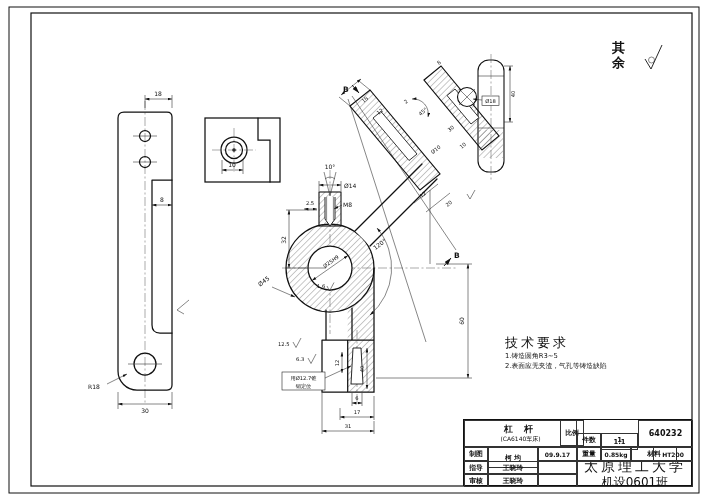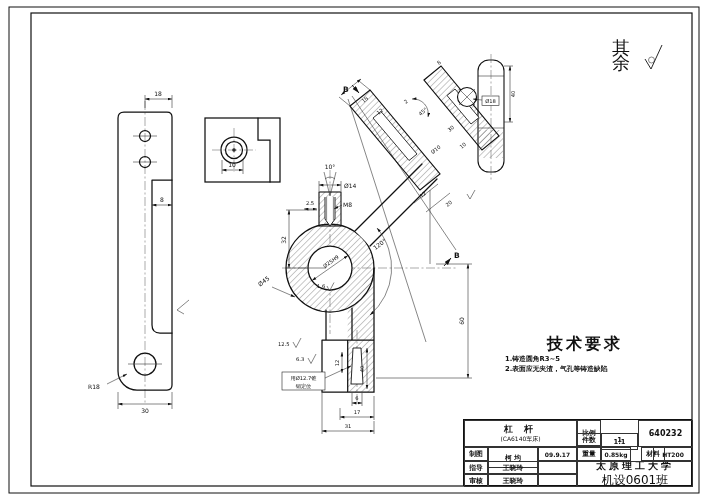--- a/index.html
+++ b/index.html
@@ -9,33 +9,33 @@
   .o{stroke:#111;stroke-width:1.25;fill:none;stroke-linecap:round}
   .m{stroke:#111;stroke-width:0.9;fill:none}
   .t{stroke:#222;stroke-width:0.55;fill:none}
   .cl{stroke:#555;stroke-width:0.5;fill:none;stroke-dasharray:9 2.5 2 2.5}
   text{fill:#111;font-family:"DejaVu Sans",sans-serif}
   .d{font-size:6px}
   .d5{font-size:5.2px}
   .db{font-size:7.5px;font-weight:bold}
   .anch{text-anchor:middle}
   
-  #surfnote{position:absolute;left:612px;top:40px;width:15px;font-size:18px;font-weight:normal;line-height:15px;word-break:break-all;letter-spacing:0}
+  #surfnote{position:absolute;left:612px;top:40px;width:15px;font-size:13px;font-weight:bold;line-height:15px;word-break:break-all;letter-spacing:0}
   
   #techreq{position:absolute;left:505px;top:334px;width:195px}
-  #techreq .tr-title{font-size:16px;font-weight:bold;letter-spacing:3px;margin-left:42px}
-  #techreq .tr-item{font-size:6.8px;line-height:9.5px;font-weight:bold}
+  #techreq .tr-title{font-size:13px;font-weight:normal;letter-spacing:3px;}
+  #techreq .tr-item{font-size:6.8px;line-height:9.5px;font-weight:normal}
   
   #tblock{position:absolute;left:463px;top:419px;width:229px;height:67px;border:1.6px solid #111;box-sizing:border-box}
   .cell{position:absolute;border:0.6px solid #333;box-sizing:border-box;display:flex;align-items:center;justify-content:center;font-size:6.8px;font-weight:bold;overflow:hidden;white-space:nowrap}
   .cell.small{font-size:6px}
   .stack{display:flex;flex-direction:column;align-items:center;justify-content:center;line-height:1.25}
   .pname{font-size:9px;font-weight:bold;letter-spacing:4px}
   .pmodel{font-size:6px;font-weight:normal}
-  .school1{font-size:10px;font-weight:bold;letter-spacing:3px}
+  .school1{font-size:14px;font-weight:normal;letter-spacing:3px}
   .school2{font-size:12px;font-weight:normal}
 </style>
 </head>
 <body>
 
 <div id="sheet">
 
 <svg width="707" height="500" viewBox="0 0 707 500">
   <defs>
     <pattern id="h" width="4.4" height="4.4" patternUnits="userSpaceOnUse" patternTransform="rotate(45)">
@@ -231,32 +231,32 @@
   <div class="tr-title">技术要求</div>
   <div class="tr-item">1.铸造圆角R3~5</div>
   <div class="tr-item">2.表面应无夹渣，气孔等铸造缺陷</div>
 </div>
 
 <div id="tblock">
   <div class="cell stack" style="left:0;top:0;width:113px;height:27px">
     <div class="pname">杠 杆</div>
     <div class="pmodel">(CA6140车床)</div>
   </div>
-  <div class="cell" style="left:113px;top:0;width:24px;height:26px">比例</div>
+  <div class="cell" style="left:96px;top:0;width:24px;height:26px">比例</div>
   <div class="cell" style="left:137px;top:13px;width:37px;height:17px">1:1</div>
   <div class="cell" style="left:113px;top:13px;width:24px;height:14px">件数</div>
   <div class="cell" style="left:137px;top:13px;width:37px;height:14px">1</div>
   <div class="cell" style="left:174px;top:0;width:55px;height:27px;font-size:8px">640232</div>
 
   <div class="cell" style="left:0;top:27px;width:24px;height:14px">制图</div>
   <div class="cell" style="left:24px;top:27px;width:50px;height:21px">柯 均</div>
   <div class="cell small" style="left:74px;top:27px;width:39px;height:14px">09.9.17</div>
   <div class="cell" style="left:113px;top:27px;width:24px;height:14px">重量</div>
   <div class="cell small" style="left:137px;top:27px;width:30px;height:14px">0.85kg</div>
-  <div class="cell" style="left:177px;top:27px;width:24px;height:14px">材料</div>
+  <div class="cell" style="left:167px;top:27px;width:46px;height:14px">材料</div>
   <div class="cell small" style="left:189px;top:27px;width:40px;height:14px">HT200</div>
 
   <div class="cell" style="left:0;top:41px;width:24px;height:13px">指导</div>
   <div class="cell" style="left:24px;top:41px;width:50px;height:13px">王晓玲</div>
   <div class="cell" style="left:74px;top:41px;width:39px;height:13px"></div>
   <div class="cell stack" style="left:113px;top:41px;width:116px;height:26px">
     <div class="school1">太原理工大学</div>
     <div class="school2">机设0601班</div>
   </div>
   <div class="cell" style="left:0;top:54px;width:24px;height:13px">审核</div>

